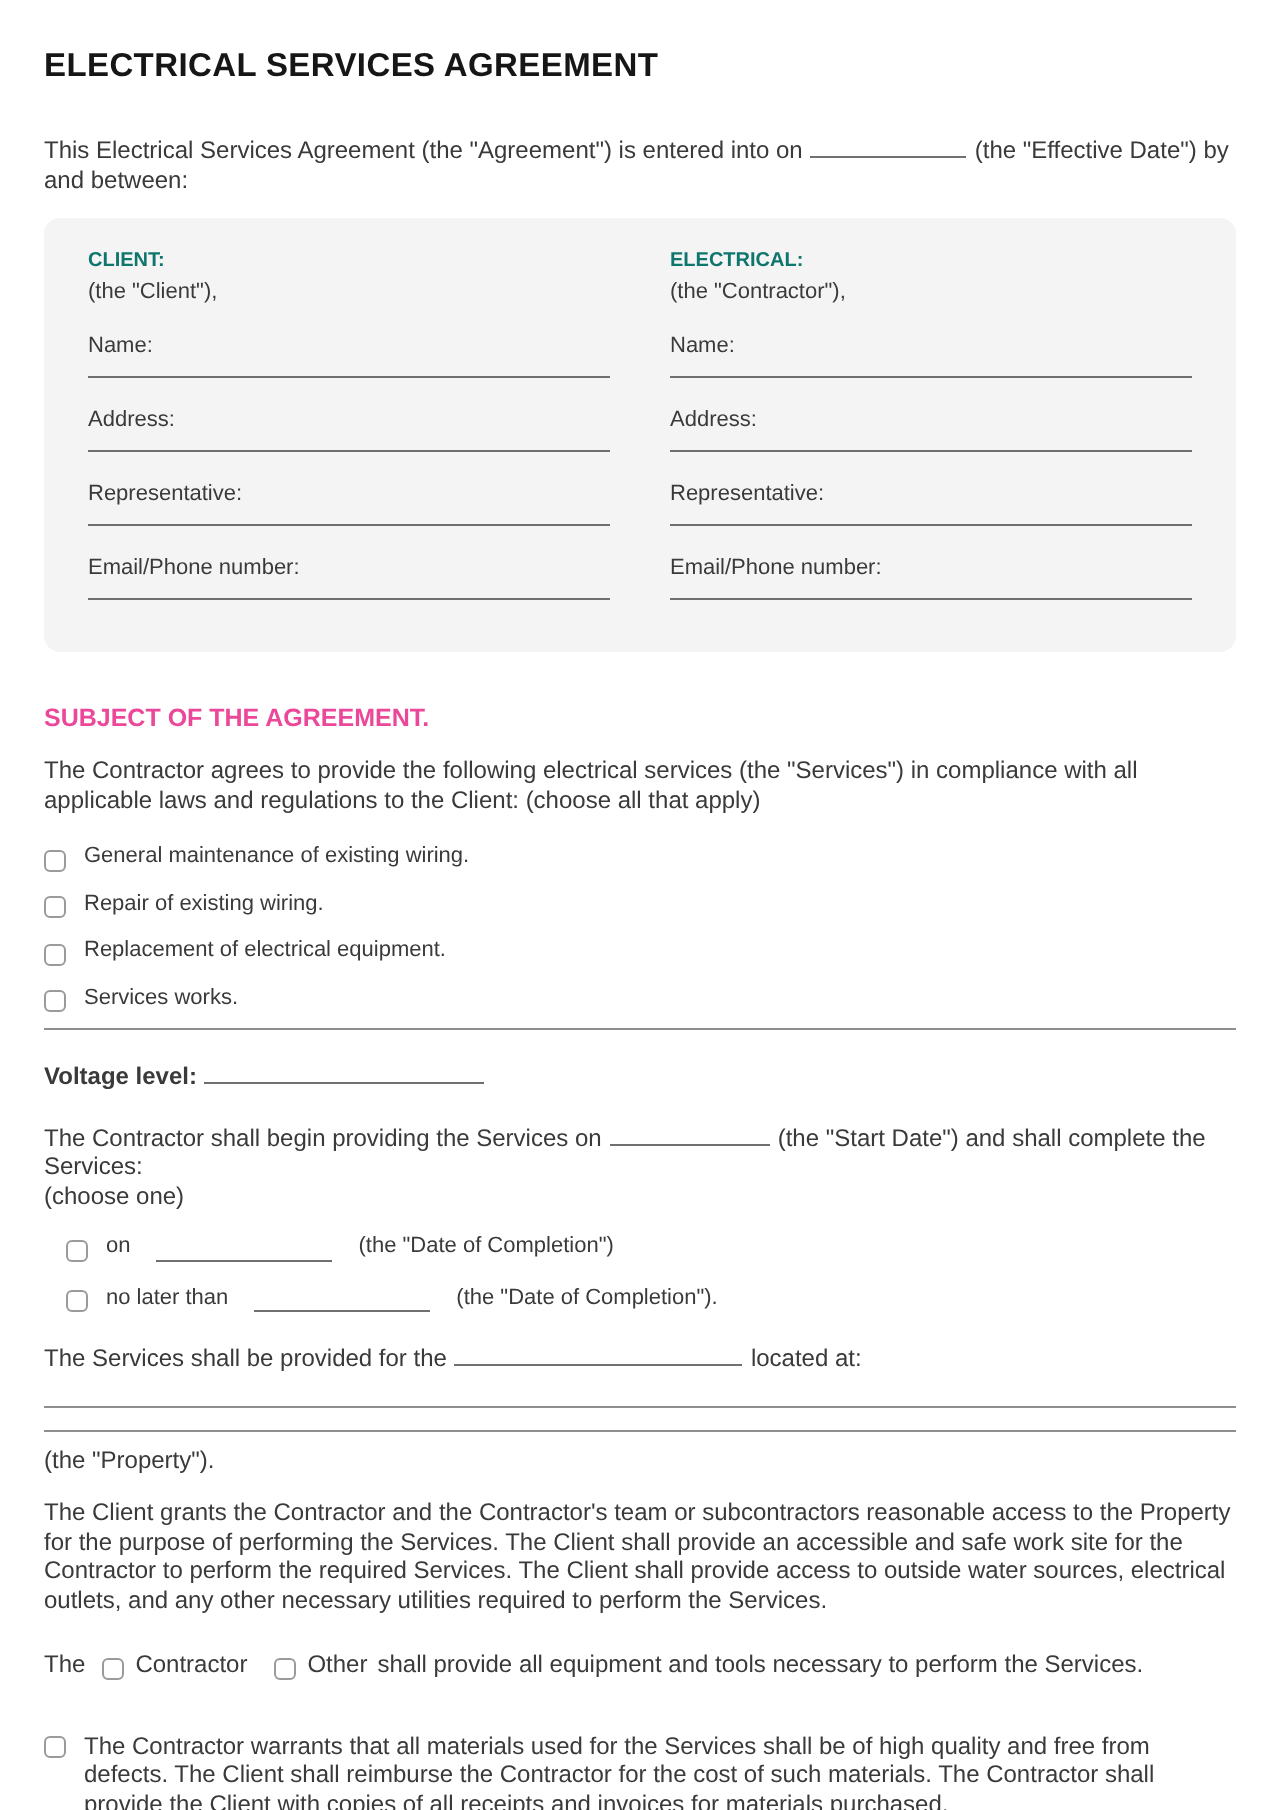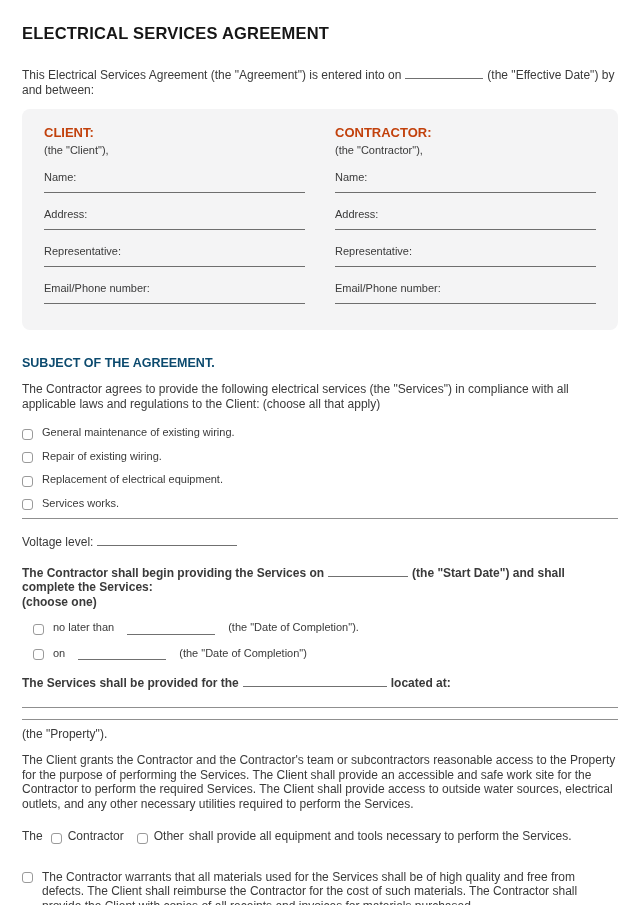--- a/index.html
+++ b/index.html
@@ -48,38 +48,38 @@
     margin-top: 12px;
     background: #f4f4f5;
     border-radius: 8px;
     padding: 16px 22px 26px 22px;
     display: grid;
     grid-template-columns: 1fr 1fr;
     column-gap: 30px;
   }
   .party h2 {
     margin: 0;
-    font-size: 13px;
+    font-size: 10px;
     font-weight: 700;
-    color: #c2410c;
+    color: #0f766e;
   }
   .party .sub { margin-top: 4px; font-size: 11px; color: #3a3a3a; }
   .field { margin-top: 15px; }
   .flabel { font-size: 11px; color: #3a3a3a; }
   .fline {
     margin-top: 8px;
     border-bottom: 1.5px solid #6e6e6e;
     height: 1px;
   }
 
   .section-heading {
     margin: 26px 0 0 0;
     font-size: 12.5px;
     font-weight: 700;
-    color: #0c4a6e;
+    color: #ec4899;
   }
   .after-heading { margin-top: 12px; }
 
   
   .cb {
     display: inline-block;
     width: 11px;
     height: 11px;
     border: 1px solid #9a9a9a;
     border-radius: 3px;
@@ -100,22 +100,22 @@
   .indent { margin-left: 11px; margin-top: 11px; }
 
   .rule {
     border-top: 1.5px solid #8f8f8f;
     height: 0;
     margin-top: 8px;
   }
   .rule.mt16 { margin-top: 16px; }
   .rule.mt11 { margin-top: 11px; }
 
-  .voltage { margin-top: 16px; }
-  .mt16 { margin-top: 16px; font-weight: bold; }
+  .voltage { margin-top: 16px; font-weight: bold; }
+  .mt16 { margin-top: 16px; }
   .mt12 { margin-top: 12px; }
   .mt7  { margin-top: 7px; }
   .mt18 { margin-top: 18px; }
   .mt26 { margin-top: 26px; }
 
   .choose-one { display: block; }
 
   .equip {
     display: flex;
     align-items: flex-end;
@@ -156,21 +156,21 @@
         <div class="flabel">Representative:</div>
         <div class="fline"></div>
       </div>
       <div class="field">
         <div class="flabel">Email/Phone number:</div>
         <div class="fline"></div>
       </div>
     </div>
 
     <div class="party">
-      <h2>CONTRACTOR:</h2>
+      <h2>ELECTRICAL:</h2>
       <div class="sub">(the "Contractor"),</div>
       <div class="field">
         <div class="flabel">Name:</div>
         <div class="fline"></div>
       </div>
       <div class="field">
         <div class="flabel">Address:</div>
         <div class="fline"></div>
       </div>
       <div class="field">
@@ -206,32 +206,32 @@
       <span>Services works.</span>
     </div>
   </div>
 
   <div class="rule"></div>
 
   <p class="body voltage"><span>Voltage level:</span><span class="blank w140"></span></p>
 
   <p class="body mt16"><span>The Contractor shall begin providing the Services on</span><span class="blank w80"></span><span>(the "Start Date") and shall complete the Services:</span><span class="choose-one">(choose one)</span></p>
 
+  <div class="cbrow indent">
+    <span class="cb"></span>
+    <span>on</span>
+    <span class="blank w88"></span>
+    <span>(the "Date of Completion")</span>
+  </div>
   <div class="cbrow indent">
     <span class="cb"></span>
     <span>no later than</span>
     <span class="blank w88"></span>
     <span>(the "Date of Completion").</span>
   </div>
-  <div class="cbrow indent">
-    <span class="cb"></span>
-    <span>on</span>
-    <span class="blank w88"></span>
-    <span>(the "Date of Completion")</span>
-  </div>
 
   <p class="body mt16"><span>The Services shall be provided for the</span><span class="blank w144"></span><span>located at:</span></p>
 
   <div class="rule mt16"></div>
   <div class="rule mt11"></div>
 
   <p class="body mt7">(the "Property").</p>
 
   <p class="body mt12">The Client grants the Contractor and the Contractor's team or subcontractors reasonable access to the Property for the purpose of performing the Services. The Client shall provide an accessible and safe work site for the Contractor to perform the required Services. The Client shall provide access to outside water sources, electrical outlets, and any other necessary utilities required to perform the Services.</p>
 

